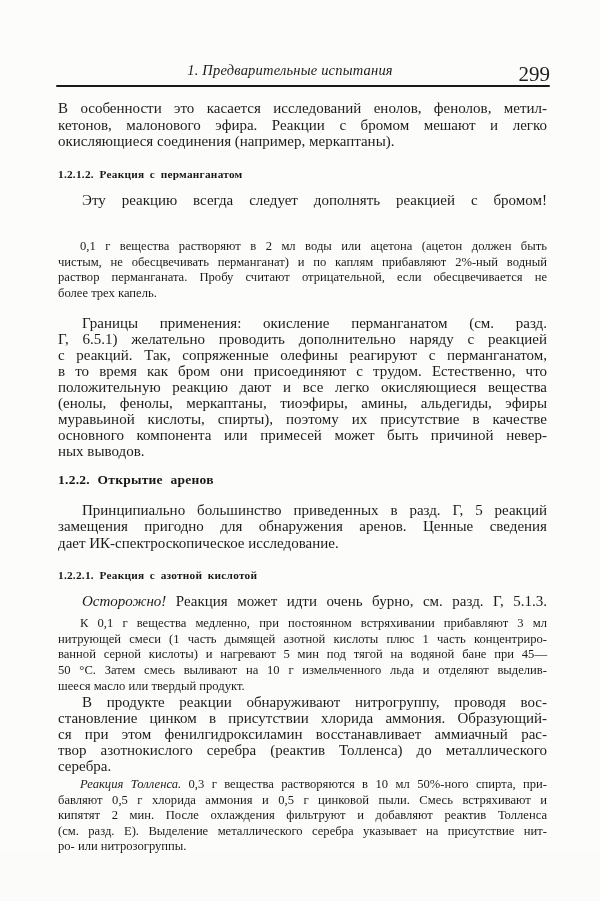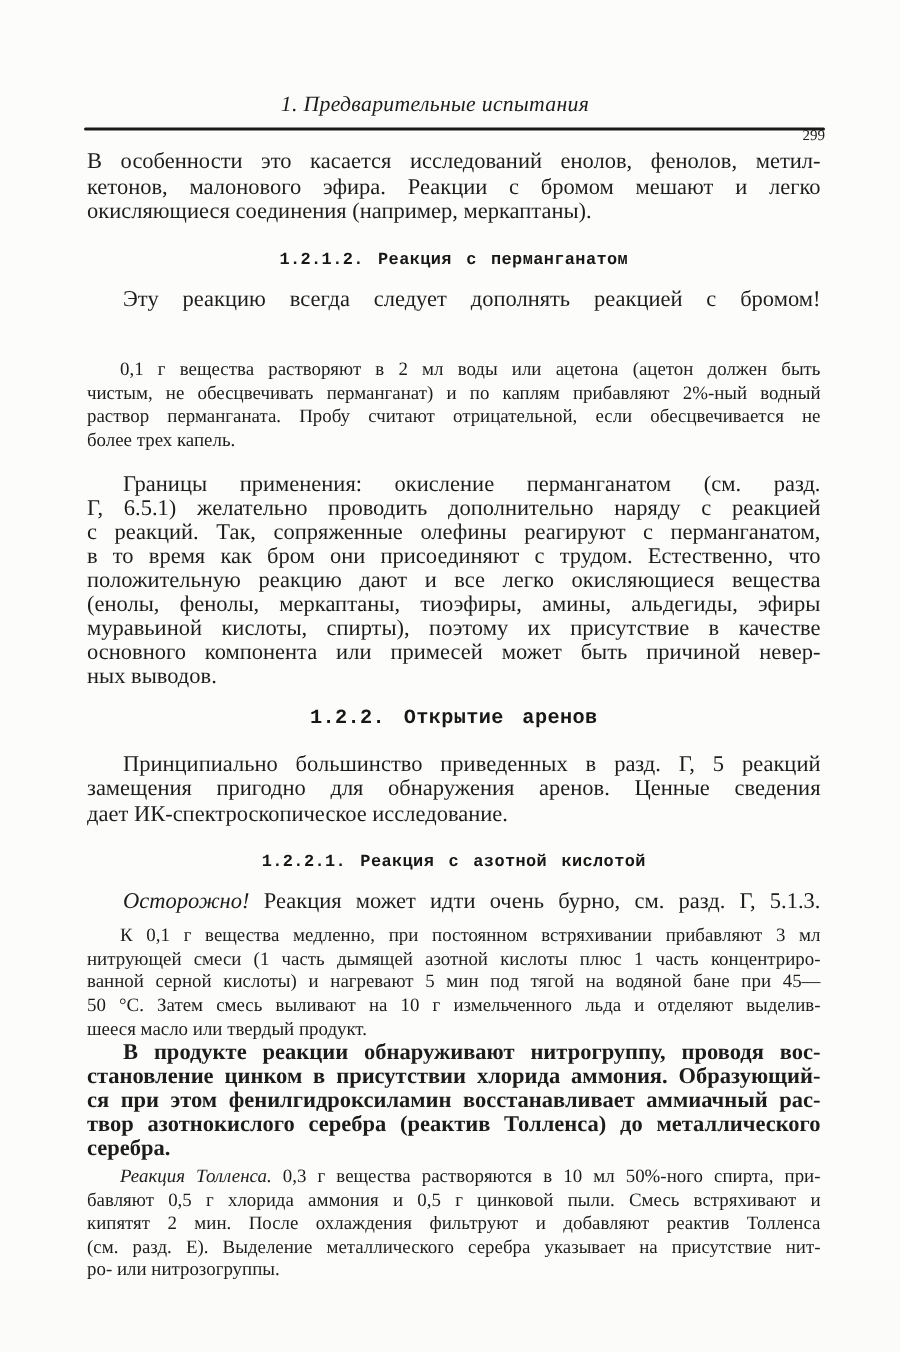--- a/index.html
+++ b/index.html
@@ -11,54 +11,54 @@
     font-family:"Liberation Serif","DejaVu Serif",serif;
     overflow:hidden;
   }
   
   .hdr { position:absolute; top:62px; left:56px; width:494px; }
   .hdr-row { position:relative; height:19px; }
   .running-title {
     position:absolute; left:0; right:26px; text-align:center;
     font-style:italic; font-size:14.5px; letter-spacing:.2px;
   }
-  .page-number { position:absolute; right:0; top:0; font-size:10px;margin-top:23px; }
+  .page-number { position:absolute; right:0; top:0; font-size:21px; }
   .hdr-rule { height:2px; background:#191919; margin-top:4px; border-radius:1px; }
   
   .col { position:absolute; top:87px; left:58px; width:489px; }
   .blk { margin:0; padding:0; }
   .ln { display:block; }
   .body-txt .ln { font-size:15px; line-height:16.5px; }
   .tight .ln  { line-height:16px; }
   .small-txt .ln { font-size:12.6px; line-height:15.7px; }
   .small-tight .ln { line-height:15.5px; }
   .j { text-align:justify; text-align-last:justify; }
   .ind { text-indent:24px; }
   .small-txt .ind, .small-tight .ind { text-indent:22px; }
   em.lead { font-style:italic; }
   
   .shead {
-    font-family:Liberation Mono, monospace;
-    font-weight:bold; text-align:center;
+    font-family:Liberation Serif, serif;
+    font-weight:bold; 
     font-size:11.3px; line-height:12px;
     letter-spacing:.25px; word-spacing:2.5px; color:#171717;
   }
   .shead.big { font-size:13.5px; line-height:14px; word-spacing:4px; }
   
   .m-p1      { margin-top:13px; }
   .m-h1      { margin-top:18px; }
   .m-note    { margin-top:12px; }
   .m-small1  { margin-top:31px; }
   .m-limits  { margin-top:13px;  }
   .m-h2      { margin-top:14px; }
   .m-arenes  { margin-top:15px; }
   .m-h3      { margin-top:18px; }
   .m-caut    { margin-top:12px; }
   .m-small2  { margin-top:6px;  }
-  .m-prod    { margin-top:0px;font-weight:bold;  }
+  .m-prod    { margin-top:0px;  }
   .m-tollens { margin-top:3px;  }
   .m-lim2    { margin-top:0px;  }
 </style>
 </head>
 <body>
 
 <div class="page">
 
   <header class="hdr">
     <div class="hdr-row">

